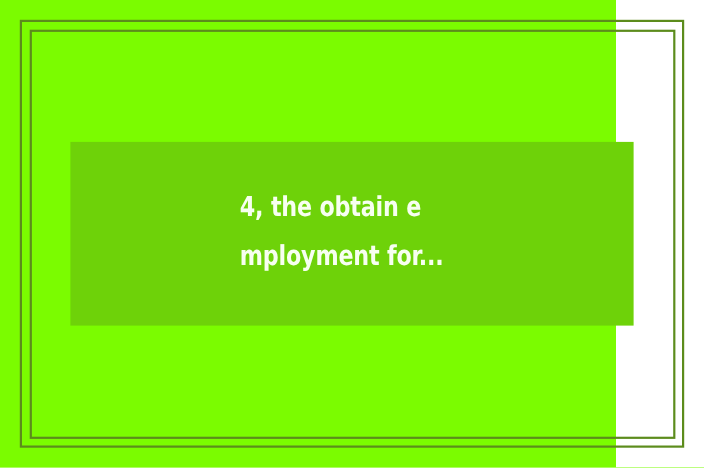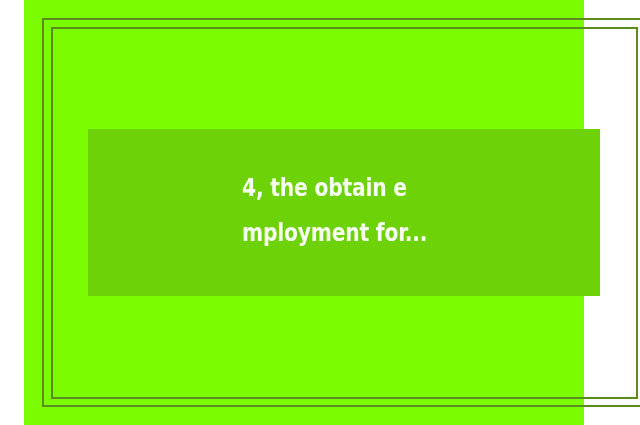--- a/index.html
+++ b/index.html
@@ -13,21 +13,20 @@
     overflow: hidden;
     font-family: "Liberation Sans", sans-serif;
   }
 
   #stage {
     position: relative;
     width: 560px;
     height: 425px;
     background: #7bfc00;
     box-sizing: border-box;
-    margin-left: 24px;
   }
 
   
   .frame-outer {
     position: absolute;
     left: 18px;
     top: 18px;
     width: 604px;
     height: 389px;
     border: 2px solid #5c8c1c;

